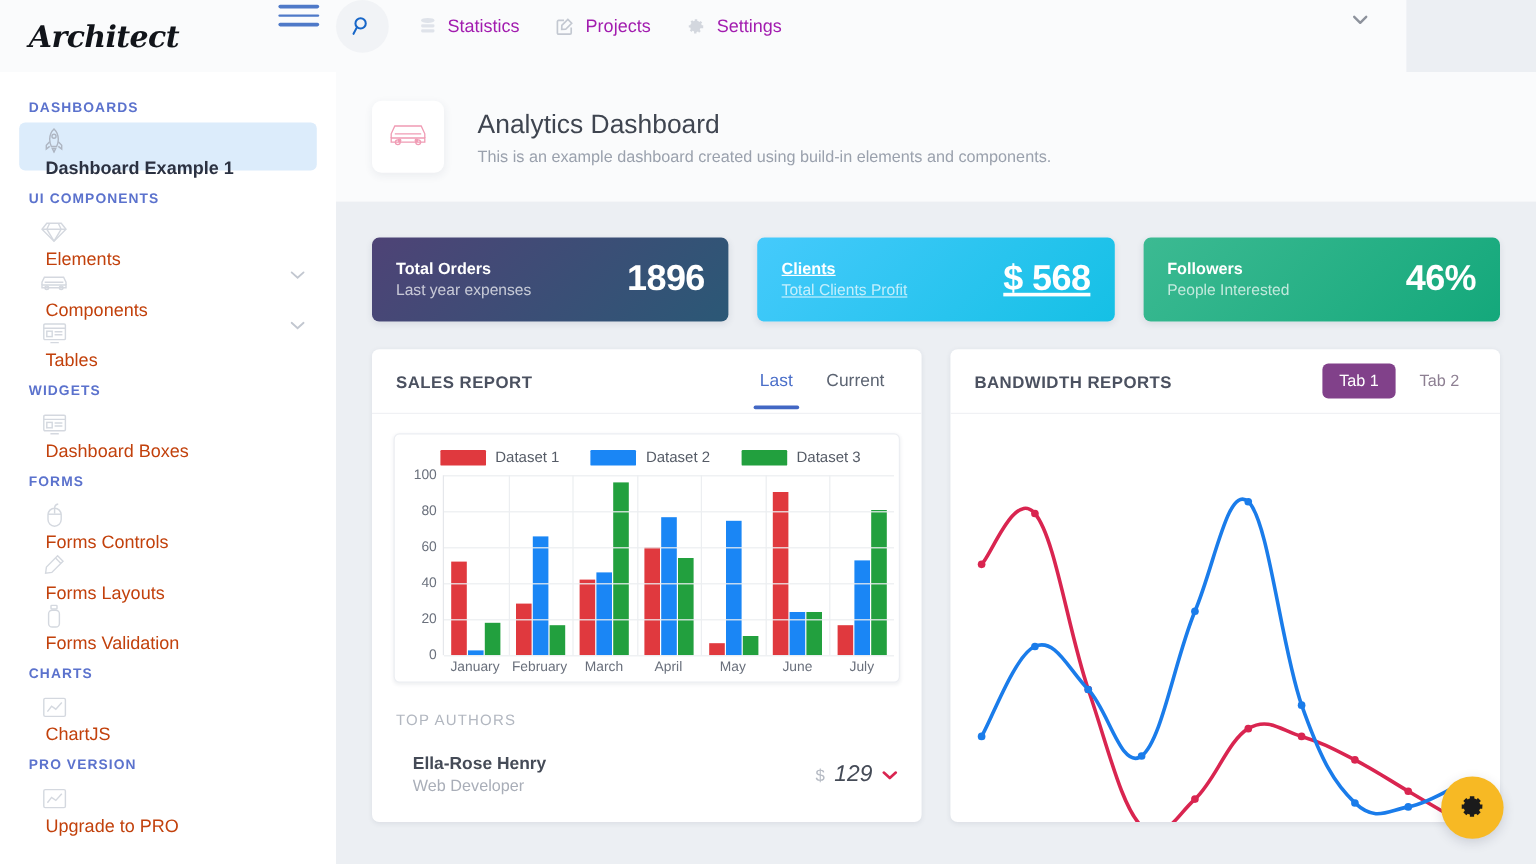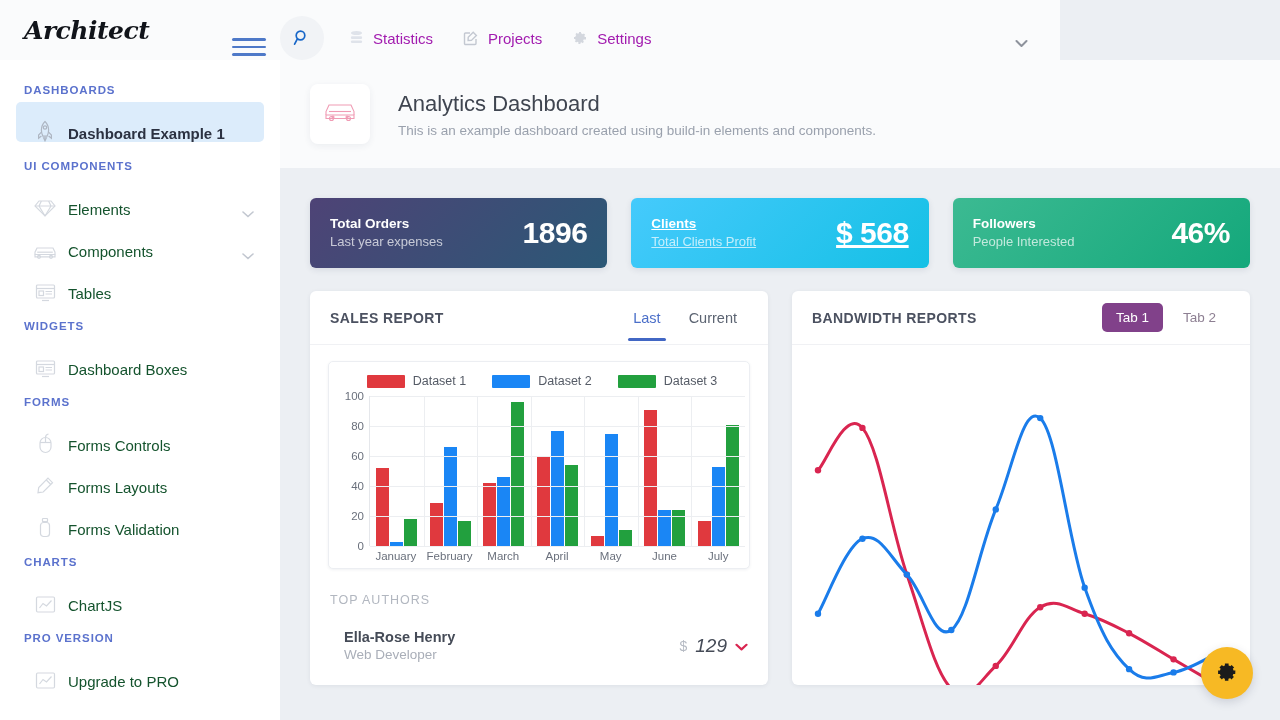--- a/index.html
+++ b/index.html
@@ -7,23 +7,23 @@
     width: 1280px; height: 720px;
     overflow: hidden;
     font-family: "Liberation Sans", sans-serif;
     background: #eceff3;
     color: #3f4550;
   }
 
   
   .topbar {
     position: absolute; top: 0; left: 0;
-    width: 1060px; height: 60px;
+    width: 1172px; height: 60px;
     background: #fafbfc;
-    display: flex; align-items: flex-end;
+    display: flex; align-items: flex-start;
     z-index: 40;
   }
   .brand {
     width: 280px; height: 60px;
     display: flex; align-items: center; padding-left: 24px;
     background: #fafbfc;
   }
   .brand-logo {
     font-family: "DejaVu Serif", serif;
     font-style: italic; font-weight: 700;
@@ -70,33 +70,33 @@
     overflow: hidden;
     z-index: 30;
   }
   .sb-heading {
     font-size: 11.5px; font-weight: 700; letter-spacing: 0.9px;
     color: #5b72cd; text-transform: uppercase;
     padding: 6px 0 6px 8px; margin-top: 12px;
   }
   .sb-heading:first-child { margin-top: 0; }
   .sb-item {
-    display: flex; align-items: flex-end;
+    display: flex; align-items: flex-start;
     height: 40px; border-radius: 5px;
     padding: 0 10px 0 14px; margin-bottom: 2px;
-    cursor: pointer; position: relative;
+    cursor: pointer; position: relative; flex-direction: column;
   }
   .sb-item.active { background: #dcecfb; }
   .sb-icon {
     width: 30px; flex: 0 0 30px;
     display: flex; align-items: center; justify-content: center;
     color: #c5c9d2; opacity: .85;
   }
   .sb-label {
-    font-size: 15px; color: #14532d;
+    font-size: 15px; color: #c2410c;
     margin-left: 8px; white-space: nowrap;
   }
   .sb-item.active .sb-label { font-weight: 700; color: #2b3141; }
   .sb-item.active .sb-icon { color: #9aa3b4; }
   .sb-caret { margin-left: auto; color: #b9bfcb; display: flex; }
 
   
   .main {
     position: absolute; top: 60px; left: 280px;
     width: 1000px; height: 660px;

